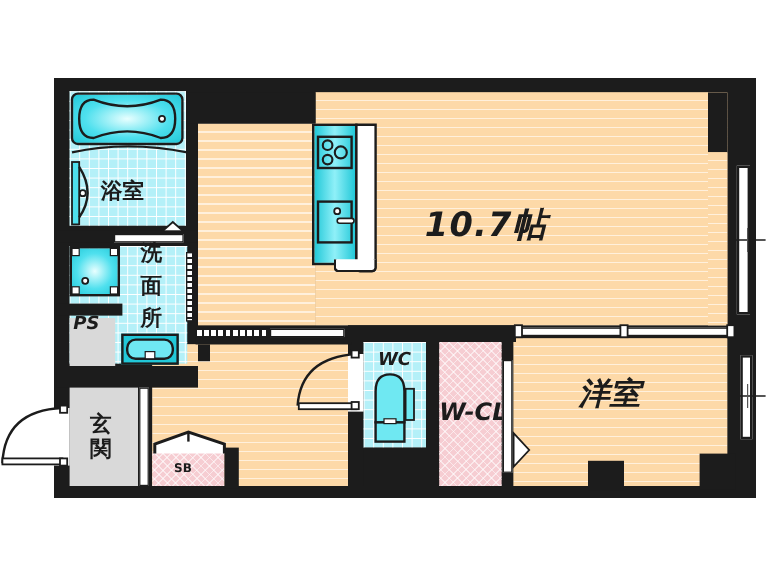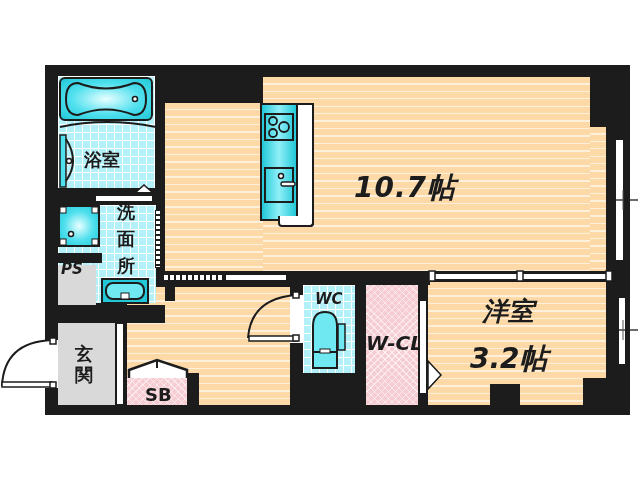--- a/index.html
+++ b/index.html
@@ -96,21 +96,21 @@
     <rect x="50" y="46" width="6" height="6" fill="#fff" stroke="#1c1c1c" stroke-width="1.5"></rect>
   </svg>
 
   <div class="pink" style="left:127px;top:377px;width:60px;height:28px;"></div>
   <div class="wall" style="left:187px;top:373px;width:12px;height:34px;"></div>
   <svg style="left:127px;top:358px;" width="62" height="22">
     <polygon points="2,20 2,12 30,2 60,12 60,20" fill="#fff" stroke="none"></polygon>
     <path d="M2,20 L2,12 L30,2 L60,12 L60,20" fill="none" stroke="#1c1c1c" stroke-width="2.5"></path>
     <line x1="30" y1="2" x2="30" y2="10" stroke="#1c1c1c" stroke-width="2"></line>
   </svg>
-  <div class="label" style="left:145px;top:386px;font-size:18px;font-style:normal;">SB</div>
+  <div class="label" style="left:145px;top:386px;font-size:10px;font-style:normal;">SB</div>
 
   <div class="wall" style="left:155px;top:77px;width:108px;height:26px;"></div>
   <div class="fixture" style="left:260px;top:103px;width:38px;height:118px;background:linear-gradient(90deg,#22c8d8,#8ff0f8,#22c8d8);"></div>
   <div class="win" style="left:296px;top:103px;width:18px;height:124px;border-radius:0 0 4px 4px;border-width:2px;"></div>
   <div class="win" style="left:278px;top:216px;width:36px;height:11px;border-radius:0 0 4px 4px;border-top:none;"></div>
   <svg style="left:264px;top:113px;" width="30" height="28">
     <rect x="1" y="1" width="28" height="26" fill="none" stroke="#1c1c1c" stroke-width="2"></rect>
     <circle cx="9" cy="8" r="4" fill="none" stroke="#1c1c1c" stroke-width="1.8"></circle>
     <circle cx="20" cy="14" r="5" fill="none" stroke="#1c1c1c" stroke-width="1.8"></circle>
     <circle cx="9" cy="20" r="4" fill="none" stroke="#1c1c1c" stroke-width="1.8"></circle>
@@ -155,22 +155,21 @@
   </svg>
 
   <div class="win" style="left:432px;top:273px;width:88px;height:7px;border-width:1px;"></div>
   <div class="win" style="left:520px;top:273px;width:88px;height:7px;border-width:1px;"></div>
   <svg style="left:428px;top:270px;" width="186" height="14">
     <rect x="1" y="1" width="6" height="10" fill="#fff" stroke="#1c1c1c" stroke-width="1.5"></rect>
     <rect x="89" y="1" width="6" height="10" fill="#fff" stroke="#1c1c1c" stroke-width="1.5"></rect>
     <rect x="178" y="1" width="6" height="10" fill="#fff" stroke="#1c1c1c" stroke-width="1.5"></rect>
   </svg>
 
-  <div class="label jp" style="left:482px;top:298px;font-size:26px;font-style:italic;">洋室</div>
-  <div class="label" style="left:470px;top:345px;font-size:28px;">3.2帖</div>
+  <div class="label jp" style="left:482px;top:316px;font-size:26px;font-style:italic;">洋室</div>
 
   <div class="win" style="left:614px;top:138px;width:11px;height:124px;"></div>
   <svg style="left:606px;top:190px;" width="34" height="24">
     <line x1="2" y1="10" x2="32" y2="10" stroke="#1c1c1c" stroke-width="1.3"></line>
     <line x1="17" y1="0" x2="17" y2="20" stroke="#555" stroke-width="1"></line>
   </svg>
   <div class="win" style="left:617px;top:296px;width:10px;height:70px;"></div>
   <svg style="left:606px;top:320px;" width="34" height="24">
     <line x1="2" y1="10" x2="32" y2="10" stroke="#1c1c1c" stroke-width="1.3"></line>
     <line x1="17" y1="0" x2="17" y2="20" stroke="#555" stroke-width="1"></line>

